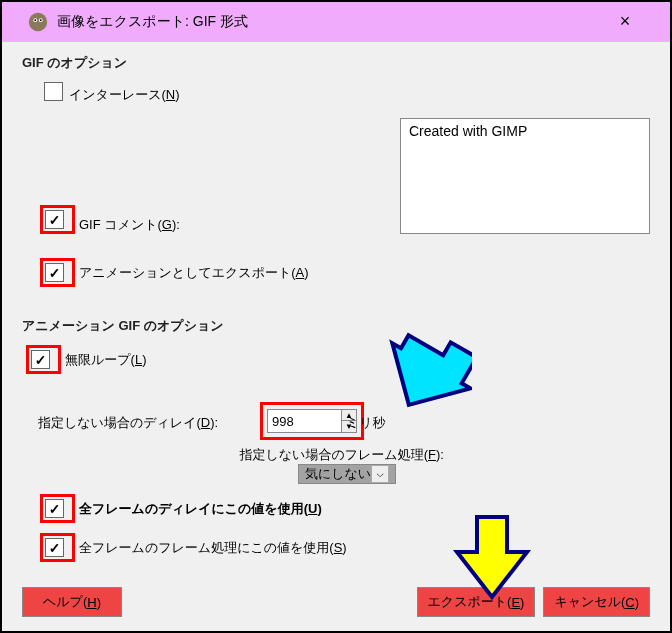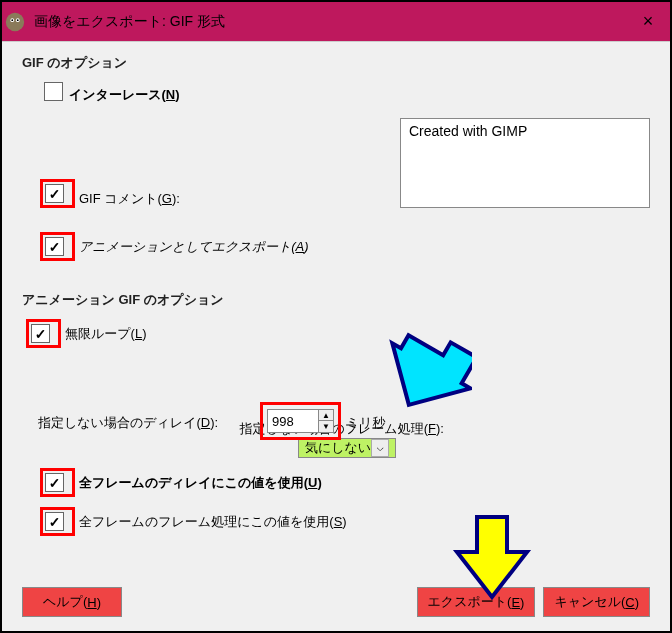--- a/index.html
+++ b/index.html
@@ -13,23 +13,23 @@
     width: 672px;
     height: 633px;
     background: #fff;
     border: 2px solid #000;
     position: relative;
   }
   .titlebar {
     height: 40px;
     display: flex;
     align-items: center;
-    padding: 0 2px;
+    padding: 0 25px;
     border-bottom: 1px solid #ccc;
-    background: #be185d;
+    background: #f0abfc;
   }
   .titlebar .app-icon {
     width: 22px; height: 22px;
     margin-right: 8px;
   }
   .titlebar .title {
     font-size: 14px;
     color: #000;
   }
   .titlebar .close {
@@ -71,21 +71,21 @@
   .checkbox.checked::after {
     content: "✓";
     font-weight: bold;
   }
   .hl {
     border: 3px solid #ff0000;
     padding: 2px;
   }
   .comment-box {
     width: 250px;
-    height: 90px;
+    height: 116px;
     border: 1px solid #888;
     background: #fff;
     padding: 4px 8px;
     font-size: 14px;
     color: #000;
   }
   .options-label { padding-top: 4px; }
   .spinner-wrap {
     border: 3px solid #ff0000;
     padding: 4px;
@@ -95,21 +95,21 @@
     left: 258px;
     top: 360px;
   }
   .spinner {
     display: flex;
     border: 1px solid #888;
     background: #fff;
     height: 24px;
   }
   .spinner input {
-    width: 50px;
+    width: 73px;
     border: none;
     padding: 2px 4px;
     font-size: 13px;
     outline: none;
   }
   .spinner .btns {
     display: flex;
     flex-direction: column;
     border-left: 1px solid #888;
   }
@@ -126,21 +126,21 @@
     display: flex;
     align-items: center;
     margin: 10px 0 10px 22px;
     flex-direction: column;
   }
   .field-row .lbl { width: 215px; }
   .select {
     flex: 1;
     height: 26px;
     border: 1px solid #888;
-    background: #bef264;
+    background: #a3a3a3;
     display: flex;
     align-items: center;
     justify-content: space-between;
     padding: 0 6px;
     cursor: pointer;
   }
   .select .arrow {
     width: 18px; height: 18px;
     border: 1px solid #aaa;
     background: #eee;
@@ -200,39 +200,39 @@
         <circle cx="15" cy="10" r="1" fill="#000"></circle>
       </svg>
     </span>
     <span class="title">画像をエクスポート: GIF 形式</span>
     <span class="close">×</span>
   </div>
 
   <div class="body">
     <div class="section-title">GIF のオプション</div>
 
-    <div class="row" style="margin-left:22px;font-weight:bold;">
+    <div class="row" style="margin-left:22px;">
       <span class="checkbox"></span>
       <span class="options-label">インターレース(<span class="u">N</span>)</span>
     </div>
 
     <div class="row row-gif-comment" style="margin-left:18px; margin-top:14px;">
       <span class="hl" style="margin-right:4px;">
         <span class="checkbox checked"></span>
       </span>
       <span class="options-label" style="padding-top:6px;">GIF コメント(<span class="u">G</span>):</span>
       <div style="flex:1"></div>
       <div class="comment-box">Created with GIMP</div>
     </div>
 
     <div class="row" style="margin-left:18px; margin-top:24px;">
       <span class="hl" style="margin-right:4px;">
         <span class="checkbox checked"></span>
       </span>
-      <span class="options-label" style="padding-top:6px;font-style:italic;">アニメーションとしてエクスポート(<span class="u">A</span>)</span>
+      <span class="options-label" style="padding-top:6px;">アニメーションとしてエクスポート(<span class="u">A</span>)</span>
     </div>
 
     <div class="section-title anim-section-top">アニメーション GIF のオプション</div>
 
     <div class="row" style="margin-left:4px;">
       <span class="hl" style="margin-right:4px;">
         <span class="checkbox checked"></span>
       </span>
       <span class="options-label" style="padding-top:6px;">無限ループ(<span class="u">L</span>)</span>
     </div>

